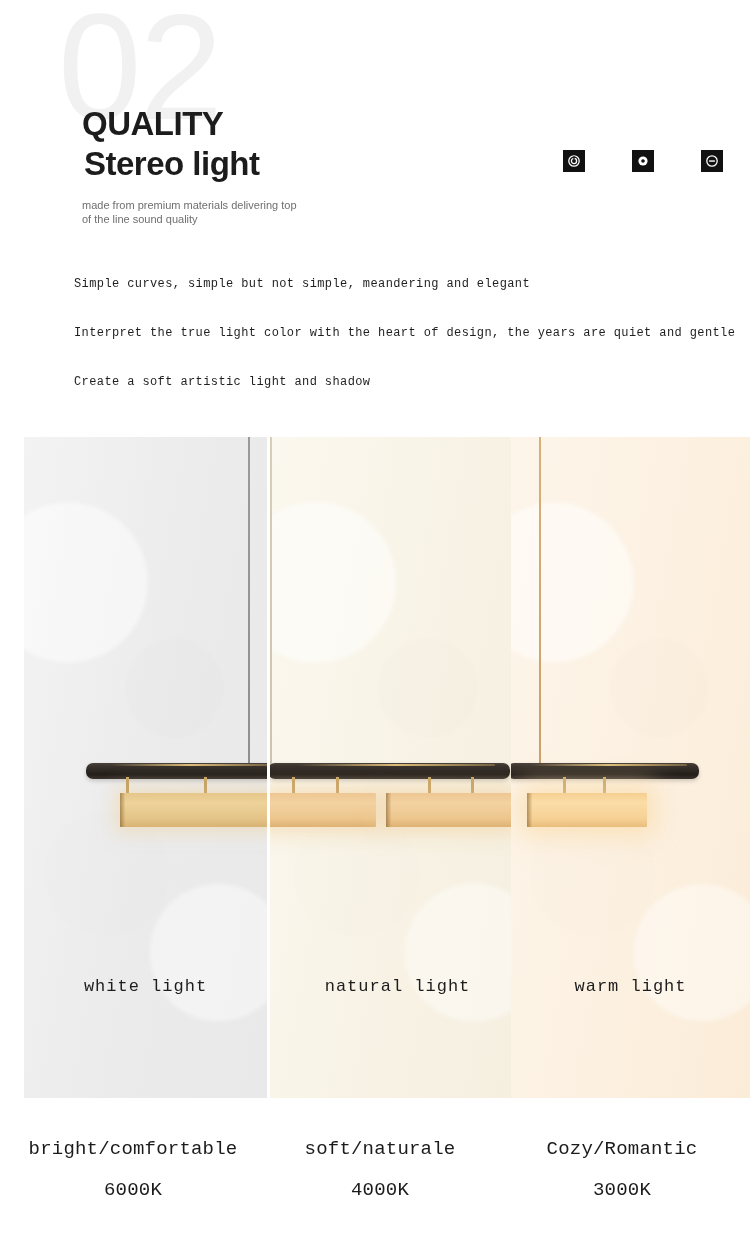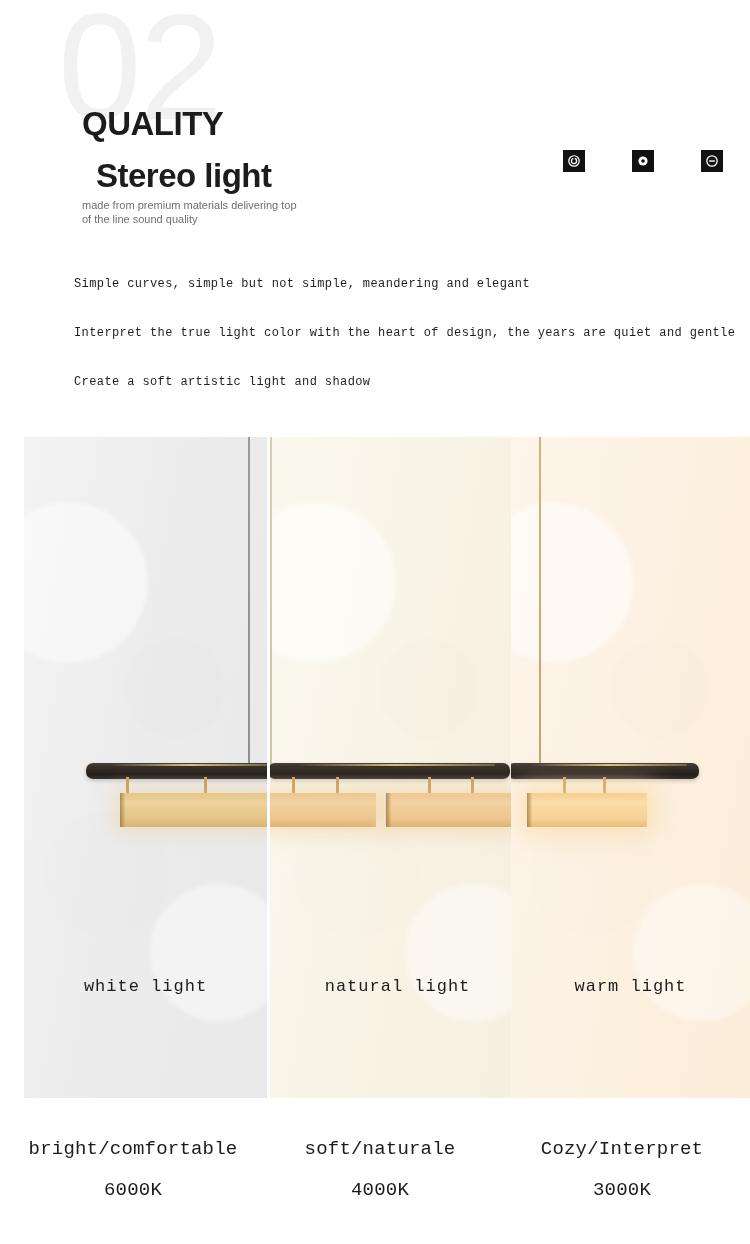--- a/index.html
+++ b/index.html
@@ -50,21 +50,21 @@
     line-height: 1.08;
     margin: 2px;
   }
   .title-sub {
     font-family: "Liberation Sans", sans-serif;
     font-size: 33px;
     font-weight: bold;
     letter-spacing: -0.5px;
     color: #1c1c1c;
     line-height: 1.08;
-    margin: 16px;
+    margin: 4px;
   }
   .tagline {
     position: absolute;
     left: 82px;
     top: 198px;
     width: 220px;
     font-family: "Liberation Sans", sans-serif;
     font-size: 11px;
     font-weight: 400;
     line-height: 1.28;
@@ -361,16 +361,16 @@
 <div class="captions">
   <div class="cap-col c1">
     <div class="cap-title">bright/comfortable</div>
     <div class="cap-kelvin">6000K</div>
   </div>
   <div class="cap-col c2">
     <div class="cap-title">soft/naturale</div>
     <div class="cap-kelvin">4000K</div>
   </div>
   <div class="cap-col c3">
-    <div class="cap-title">Cozy/Interpret</div>
+    <div class="cap-title">Cozy/Romantic</div>
     <div class="cap-kelvin">3000K</div>
   </div>
 </div>
 
 </body></html>

